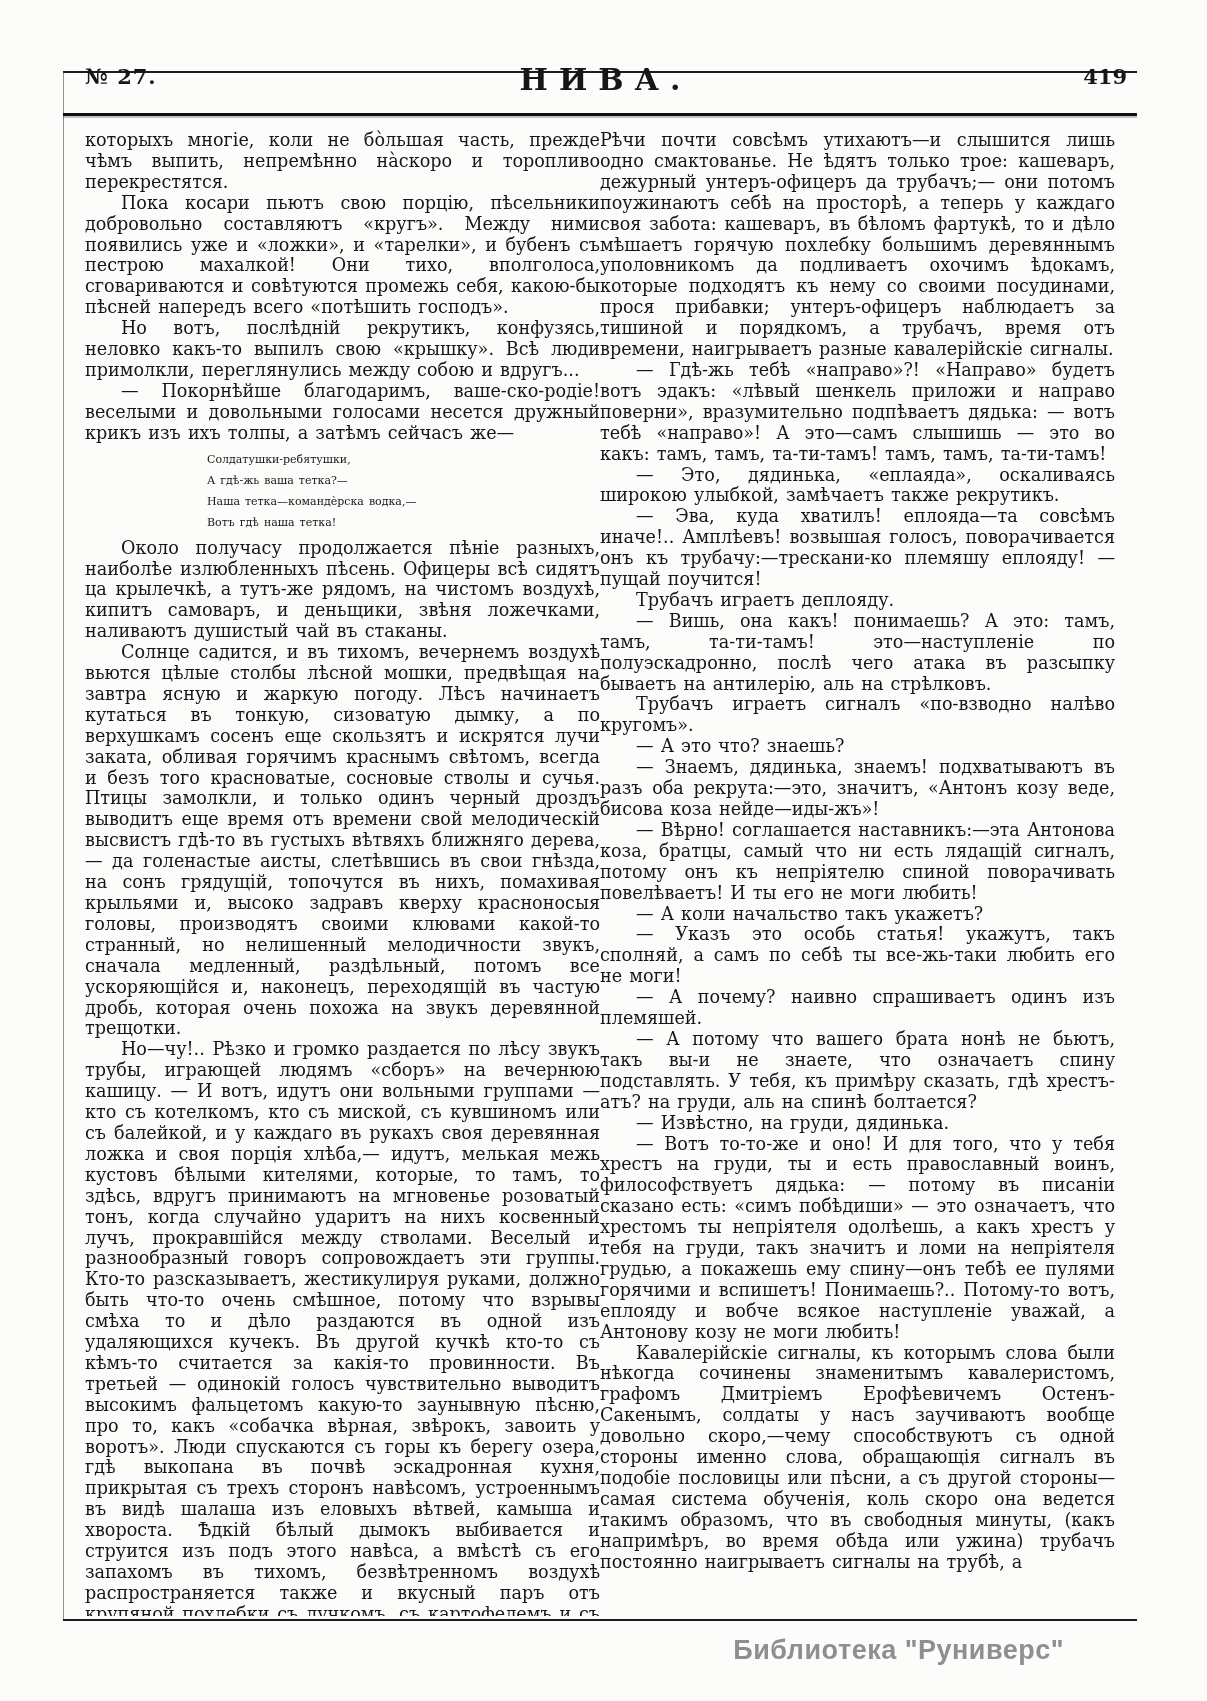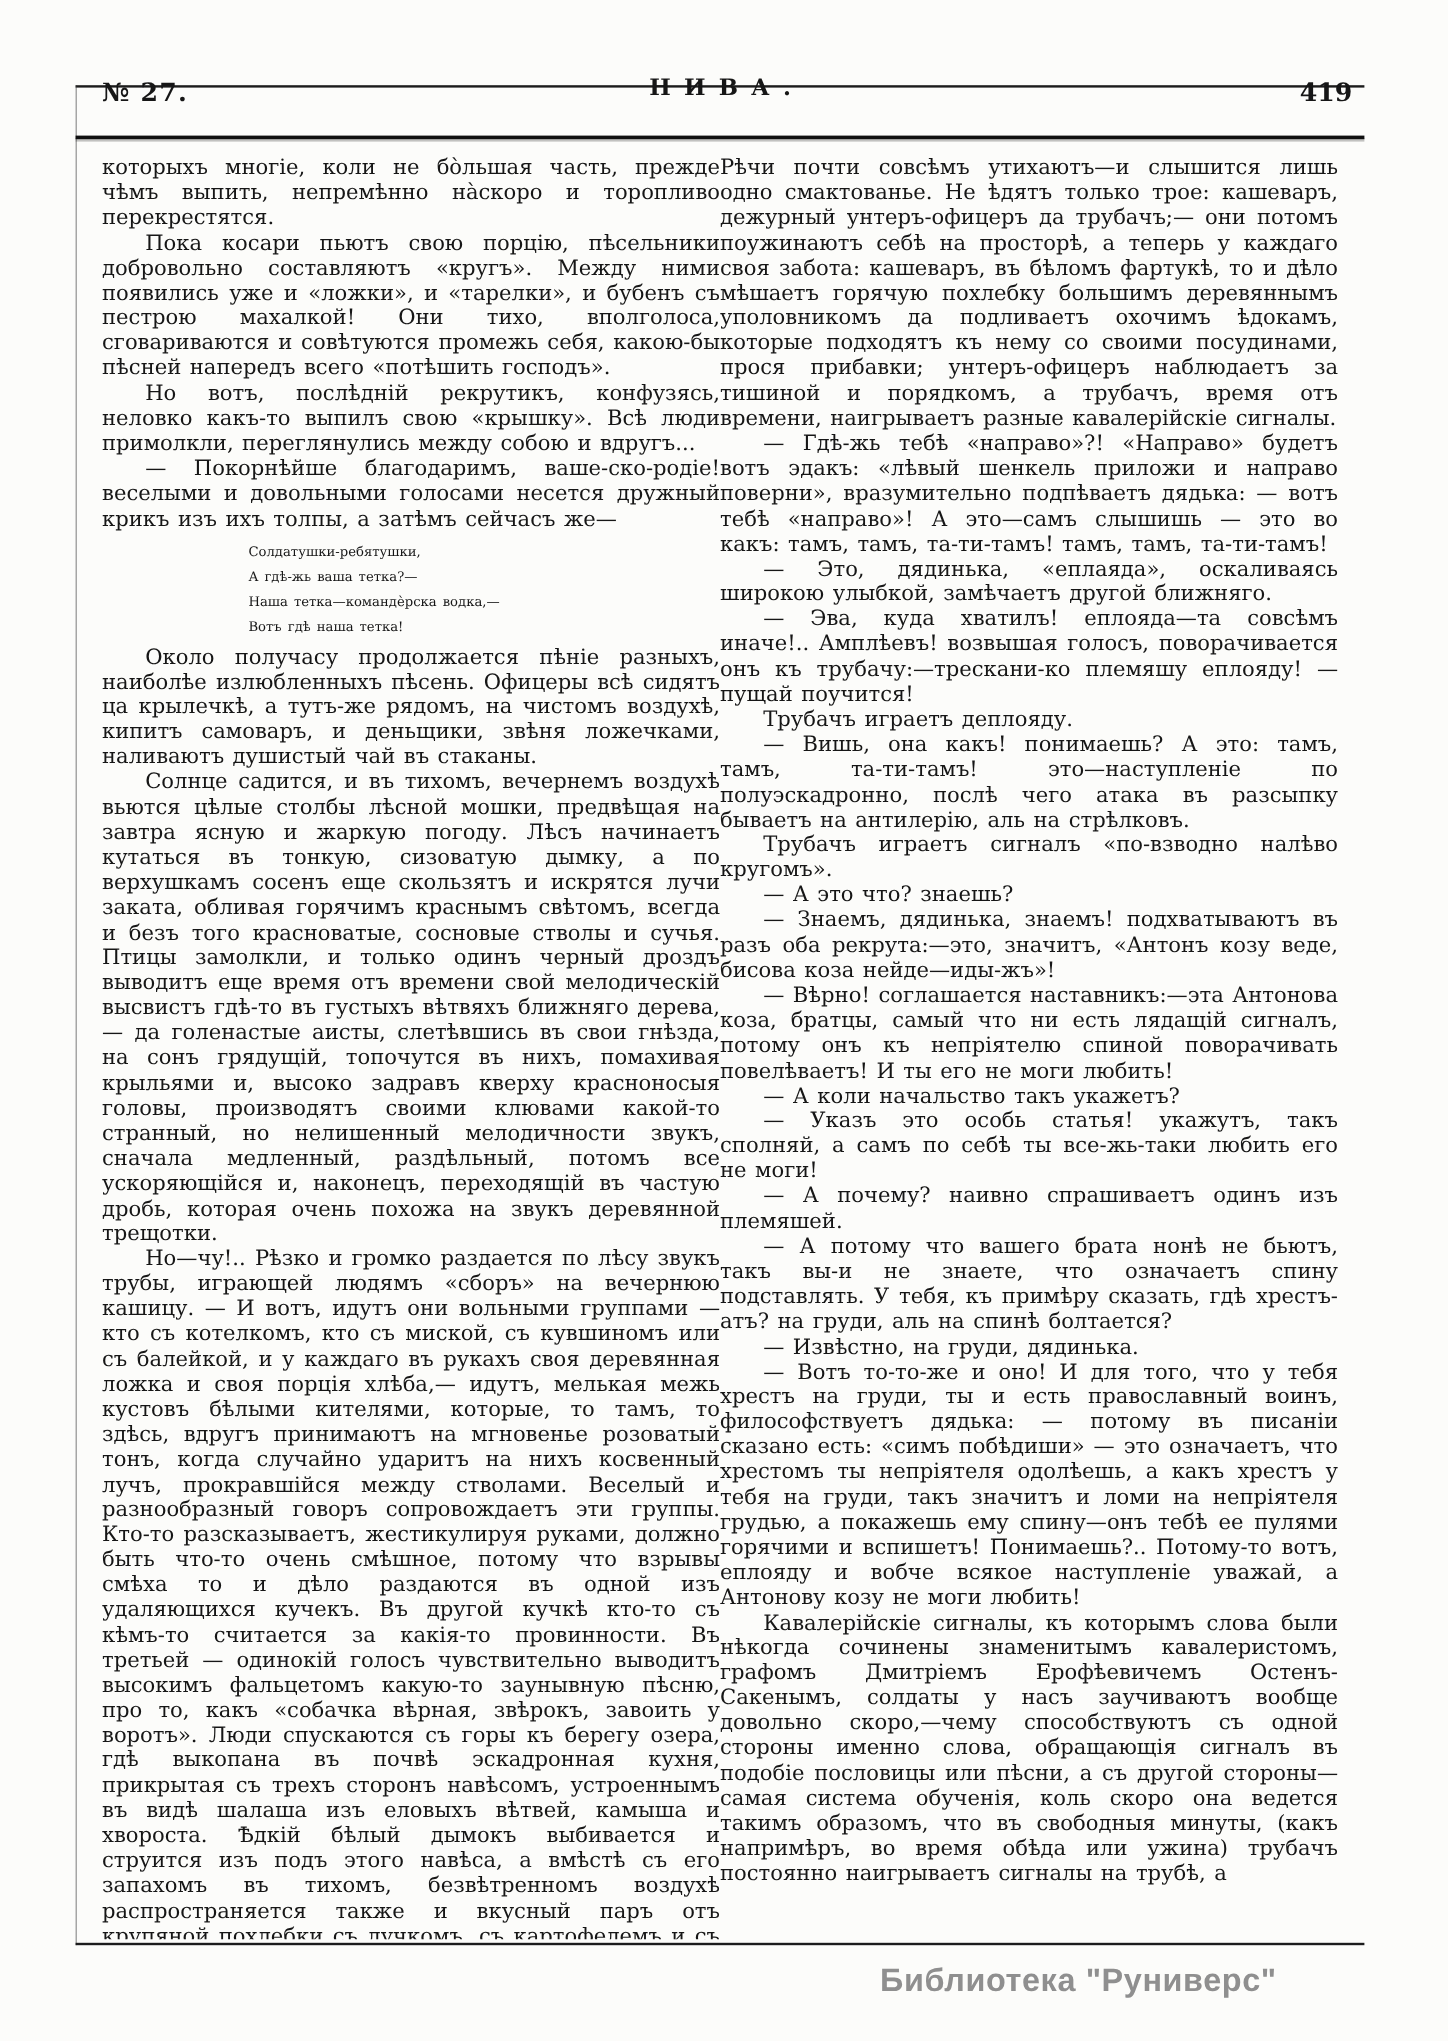--- a/index.html
+++ b/index.html
@@ -31,21 +31,21 @@
     position: absolute; left: 63px; top: 71px; width: 1px; height: 1550px;
     background: #3a3a3a; opacity: .55;
   }
   .header-row { position: absolute; left: 63px; width: 1074px; top: 62px; height: 34px; }
   .issue {
     position: absolute; left: 22px; top: 2px;
     font-size: 21px; font-weight: 700; letter-spacing: 1px;
   }
   .title {
     position: absolute; left: 0; right: 0; top: 0; text-align: center;
-    font-size: 19px; font-weight: 700; letter-spacing: 11px; text-indent: 11px;
+    font-size: 30px; font-weight: 700; letter-spacing: 11px; text-indent: 11px;
   }
   .pagenum {
     position: absolute; right: 10px; top: 2px;
     font-size: 21px; font-weight: 700;
   }
 
   
   .columns {
     position: absolute; left: 85px; top: 130px;
     width: 1046px; height: 1486px;
@@ -103,21 +103,21 @@
 Вотъ гдѣ наша тетка!</div>
       <p>Около получасу продолжается пѣніе разныхъ, наиболѣе излюбленныхъ пѣсень. Офицеры всѣ сидятъ ца крылечкѣ, а тутъ-же рядомъ, на чистомъ воздухѣ, кипитъ самоваръ, и деньщики, звѣня ложечками, наливаютъ душистый чай въ стаканы.</p>
       <p>Солнце садится, и въ тихомъ, вечернемъ воздухѣ вьются цѣлые столбы лѣсной мошки, предвѣщая на завтра ясную и жаркую погоду. Лѣсъ начинаетъ кутаться въ тонкую, сизоватую дымку, а по верхушкамъ сосенъ еще скользятъ и искрятся лучи заката, обливая горячимъ краснымъ свѣтомъ, всегда и безъ того красноватые, сосновые стволы и сучья. Птицы замолкли, и только одинъ черный дроздъ выводитъ еще время отъ времени свой мелодическій высвистъ гдѣ-то въ густыхъ вѣтвяхъ ближняго дерева,— да голенастые аисты, слетѣвшись въ свои гнѣзда, на сонъ грядущій, топочутся въ нихъ, помахивая крыльями и, высоко задравъ кверху красноносыя головы, производятъ своими клювами какой-то странный, но нелишенный мелодичности звукъ, сначала медленный, раздѣльный, потомъ все ускоряющійся и, наконецъ, переходящій въ частую дробь, которая очень похожа на звукъ деревянной трещотки.</p>
       <p>Но—чу!.. Рѣзко и громко раздается по лѣсу звукъ трубы, играющей людямъ «сборъ» на вечернюю кашицу. — И вотъ, идутъ они вольными группами — кто съ котелкомъ, кто съ миской, съ кувшиномъ или съ балейкой, и у каждаго въ рукахъ своя деревянная ложка и своя порція хлѣба,— идутъ, мелькая межь кустовъ бѣлыми кителями, которые, то тамъ, то здѣсь, вдругъ принимаютъ на мгновенье розоватый тонъ, когда случайно ударитъ на нихъ косвенный лучъ, прокравшійся между стволами. Веселый и разнообразный говоръ сопровождаетъ эти группы. Кто-то разсказываетъ, жестикулируя руками, должно быть что-то очень смѣшное, потому что взрывы смѣха то и дѣло раздаются въ одной изъ удаляющихся кучекъ. Въ другой кучкѣ кто-то съ кѣмъ-то считается за какія-то провинности. Въ третьей — одинокій голосъ чувствительно выводитъ высокимъ фальцетомъ какую-то заунывную пѣсню, про то, какъ «собачка вѣрная, звѣрокъ, завоить у воротъ». Люди спускаются съ горы къ берегу озера, гдѣ выкопана въ почвѣ эскадронная кухня, прикрытая съ трехъ сторонъ навѣсомъ, устроеннымъ въ видѣ шалаша изъ еловыхъ вѣтвей, камыша и хвороста. Ѣдкій бѣлый дымокъ выбивается и струится изъ подъ этого навѣса, а вмѣстѣ съ его запахомъ въ тихомъ, безвѣтренномъ воздухѣ распространяется также и вкусный паръ отъ крупяной похлебки съ лучкомъ, съ картофелемъ и съ поджаренными «шкварками» изъ свинаго сала.</p>
 
     </div>
 
     <div class="col">
       <p class="noindent">Рѣчи почти совсѣмъ утихаютъ—и слышится лишь одно смактованье. Не ѣдятъ только трое: кашеваръ, дежурный унтеръ-офицеръ да трубачъ;— они потомъ поужинаютъ себѣ на просторѣ, а теперь у каждаго своя забота: кашеваръ, въ бѣломъ фартукѣ, то и дѣло мѣшаетъ горячую похлебку большимъ деревяннымъ уполовникомъ да подливаетъ охочимъ ѣдокамъ, которые подходятъ къ нему со своими посудинами, прося прибавки; унтеръ-офицеръ наблюдаетъ за тишиной и порядкомъ, а трубачъ, время отъ времени, наигрываетъ разные кавалерійскіе сигналы.</p>
       <p>— Гдѣ-жь тебѣ «направо»?! «Направо» будетъ вотъ эдакъ: «лѣвый шенкель приложи и направо поверни», вразумительно подпѣваетъ дядька: — вотъ тебѣ «направо»! А это—самъ слышишь — это во какъ: тамъ, тамъ, та-ти-тамъ! тамъ, тамъ, та-ти-тамъ!</p>
-      <p>— Это, дядинька, «еплаяда», оскаливаясь широкою улыбкой, замѣчаетъ другой ближняго.</p>
+      <p>— Это, дядинька, «еплаяда», оскаливаясь широкою улыбкой, замѣчаетъ также рекрутикъ.</p>
       <p>— Эва, куда хватилъ! еплояда—та совсѣмъ иначе!.. Амплѣевъ! возвышая голосъ, поворачивается онъ къ трубачу:—трескани-ко племяшу еплояду! — пущай поучится!</p>
       <p>Трубачъ играетъ деплояду.</p>
       <p>— Вишь, она какъ! понимаешь? А это: тамъ, тамъ, та-ти-тамъ! это—наступленіе по полуэскадронно, послѣ чего атака въ разсыпку бываетъ на антилерію, аль на стрѣлковъ.</p>
       <p>Трубачъ играетъ сигналъ «по-взводно налѣво кругомъ».</p>
       <p>— А это что? знаешь?</p>
       <p>— Знаемъ, дядинька, знаемъ! подхватываютъ въ разъ оба рекрута:—это, значитъ, «Антонъ козу веде, бисова коза нейде—иды-жъ»!</p>
       <p>— Вѣрно! соглашается наставникъ:—эта Антонова коза, братцы, самый что ни есть лядащій сигналъ, потому онъ къ непріятелю спиной поворачивать повелѣваетъ! И ты его не моги любить!</p>
       <p>— А коли начальство такъ укажетъ?</p>
       <p>— Указъ это особь статья! укажутъ, такъ сполняй, а самъ по себѣ ты все-жь-таки любить его не моги!</p>
       <p>— А почему? наивно спрашиваетъ одинъ изъ племяшей.</p>

